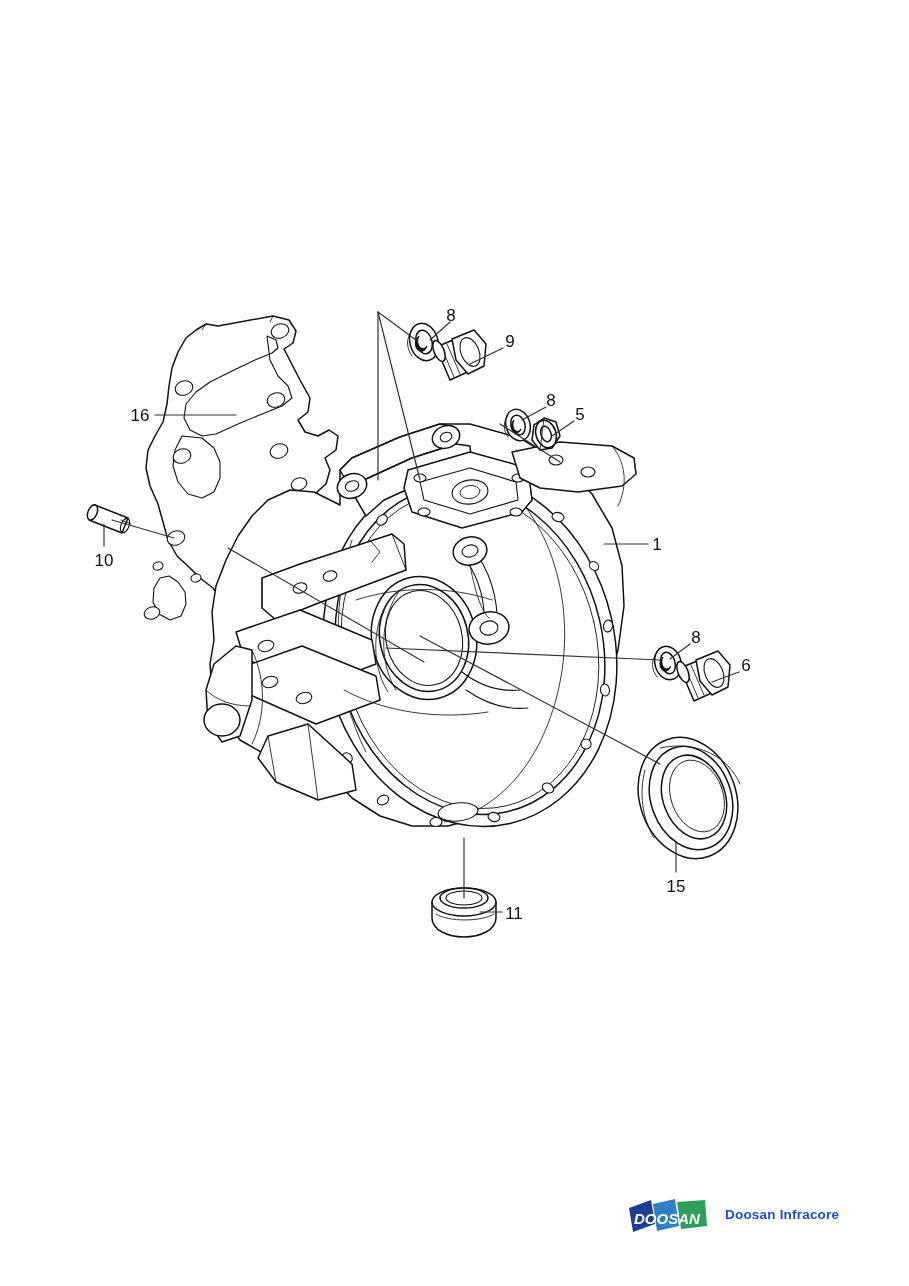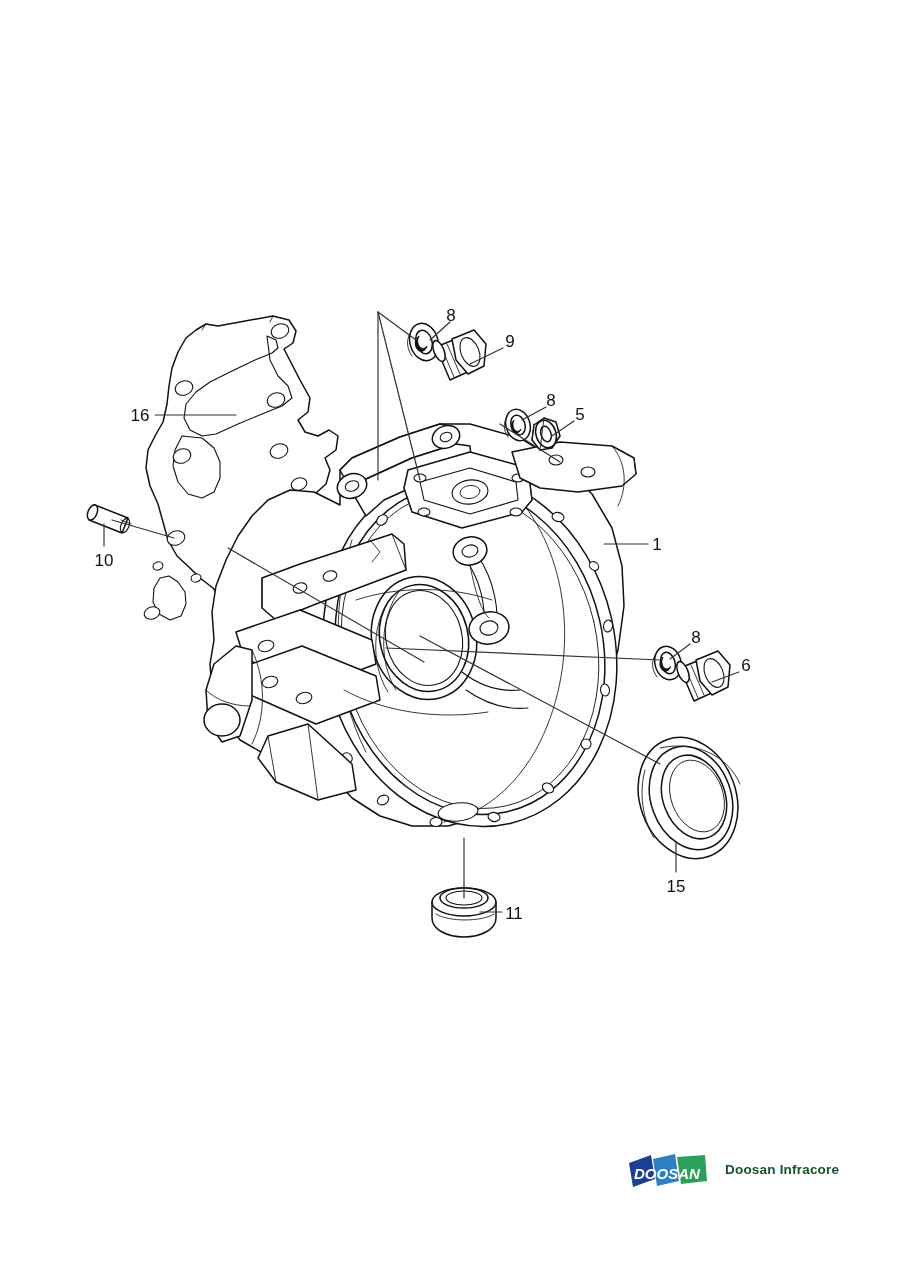--- a/index.html
+++ b/index.html
@@ -12,26 +12,26 @@
   .ln{fill:none;stroke:#111;stroke-width:1.5;stroke-linecap:round;stroke-linejoin:round;}
   .ln-thin{fill:none;stroke:#111;stroke-width:1.1;stroke-linecap:round;stroke-linejoin:round;}
   .ln-hair{fill:none;stroke:#222;stroke-width:0.9;stroke-linecap:round;stroke-linejoin:round;}
   .fillw{fill:#ffffff;stroke:#111;stroke-width:1.5;stroke-linejoin:round;}
   .fillw-thin{fill:#ffffff;stroke:#111;stroke-width:1.1;stroke-linejoin:round;}
   .filld{fill:#111;stroke:#111;stroke-width:1;}
   .leader{fill:none;stroke:#333;stroke-width:1.2;stroke-linecap:round;}
   .callout{font-family:"Liberation Sans", sans-serif;font-size:17px;fill:#111;}
 
   
-  #footer{position:absolute;left:625px;top:1151px;width:210px;height:44px;}
+  #footer{position:absolute;left:625px;top:1196px;width:210px;height:44px;}
   #logo-mark{position:absolute;left:0;top:2px;width:88px;height:38px;}
   #brand-text{
     position:absolute;left:100px;top:11px;
     font-family:"Liberation Sans", sans-serif;
-    font-size:13.5px;font-weight:bold;color:#14532d;letter-spacing:.2px;
+    font-size:13.5px;font-weight:bold;color:#1d4ed8;letter-spacing:.2px;
     white-space:nowrap;
   }
 </style>
 </head>
 <body>
 
 <div id="sheet">
 
   <svg class="diagram" viewBox="0 0 909 1286">
 

